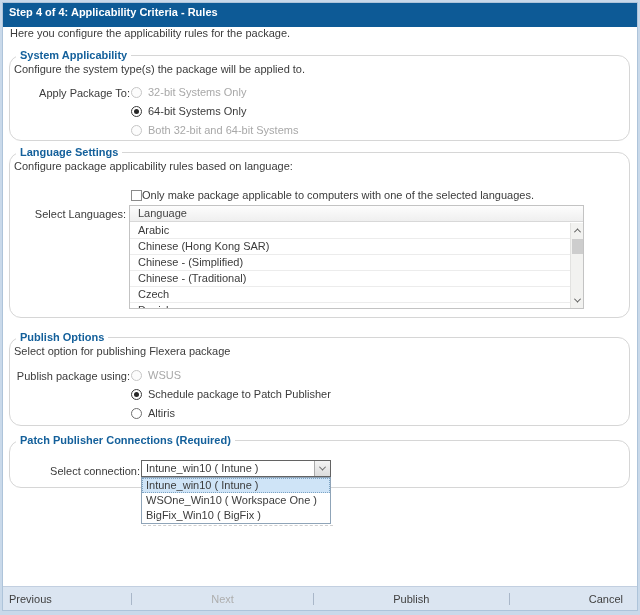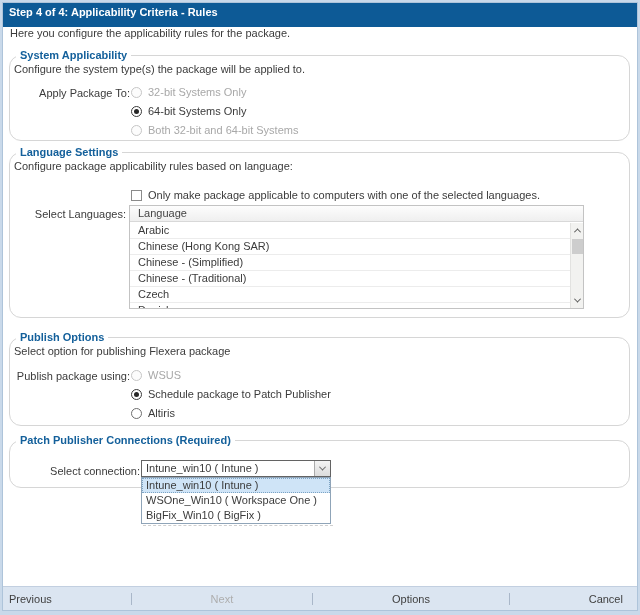--- a/index.html
+++ b/index.html
@@ -23,21 +23,21 @@
            position:relative; flex:0 0 auto; }
   .radio.selected { border-color:#3a3a3a; }
   .radio.selected::after { content:''; position:absolute; left:2px; top:2px; width:5px; height:5px;
            border-radius:50%; background:#262626; }
   .radio.disabled { border-color:#c6c6c6; background:#fcfcfc; }
   .radio-row span.lbl { margin-left:6px; }
   .dis { color:#a8a8a8; }
 
   .checkbox { width:11px; height:11px; border:1px solid #8b8b8b; background:#fff; flex:0 0 auto; }
   .check-row { position:absolute; display:flex; align-items:center; height:12px; }
-  .check-row span.lbl { margin-left:6px; }
+  .check-row span.lbl { }
 
   .listbox { position:absolute; border:1px solid #c3c3c3; background:#fff; overflow:hidden; }
   .list-header { height:16px; background:linear-gradient(#fdfdfd,#efefef); border-bottom:1px solid #d8d8d8;
                  line-height:15px; padding-left:8px; color:#444; }
   .list-rows { position:absolute; left:0; right:13px; top:17px; bottom:0; overflow:hidden; }
   .list-row { height:16px; line-height:15px; padding-left:8px; border-bottom:1px solid #ececec;
               white-space:nowrap; }
   .vscroll { position:absolute; top:17px; right:0; bottom:0; width:13px; background:#f2f2f0;
              border-left:1px solid #e2e2e0; }
   .scroll-btn { position:absolute; left:0; width:13px; height:13px; display:flex; align-items:center; justify-content:center; }
@@ -165,19 +165,19 @@
       <div class="dd-item">WSOne_Win10 ( Workspace One )</div>
       <div class="dd-item">BigFix_Win10 ( BigFix )</div>
     </div>
     <div class="dd-shadow" style="left:140px; top:522px; width:190px;"></div>
 
     <div class="footer">
       <span class="fbtn">Previous</span>
       <span class="fsep"></span>
       <span class="fbtn disabled">Next</span>
       <span class="fsep"></span>
-      <span class="fbtn">Options</span>
+      <span class="fbtn">Publish</span>
       <span class="fsep"></span>
       <span class="fbtn">Cancel</span>
     </div>
 
   </div>
 </div>
 
 </body></html>

